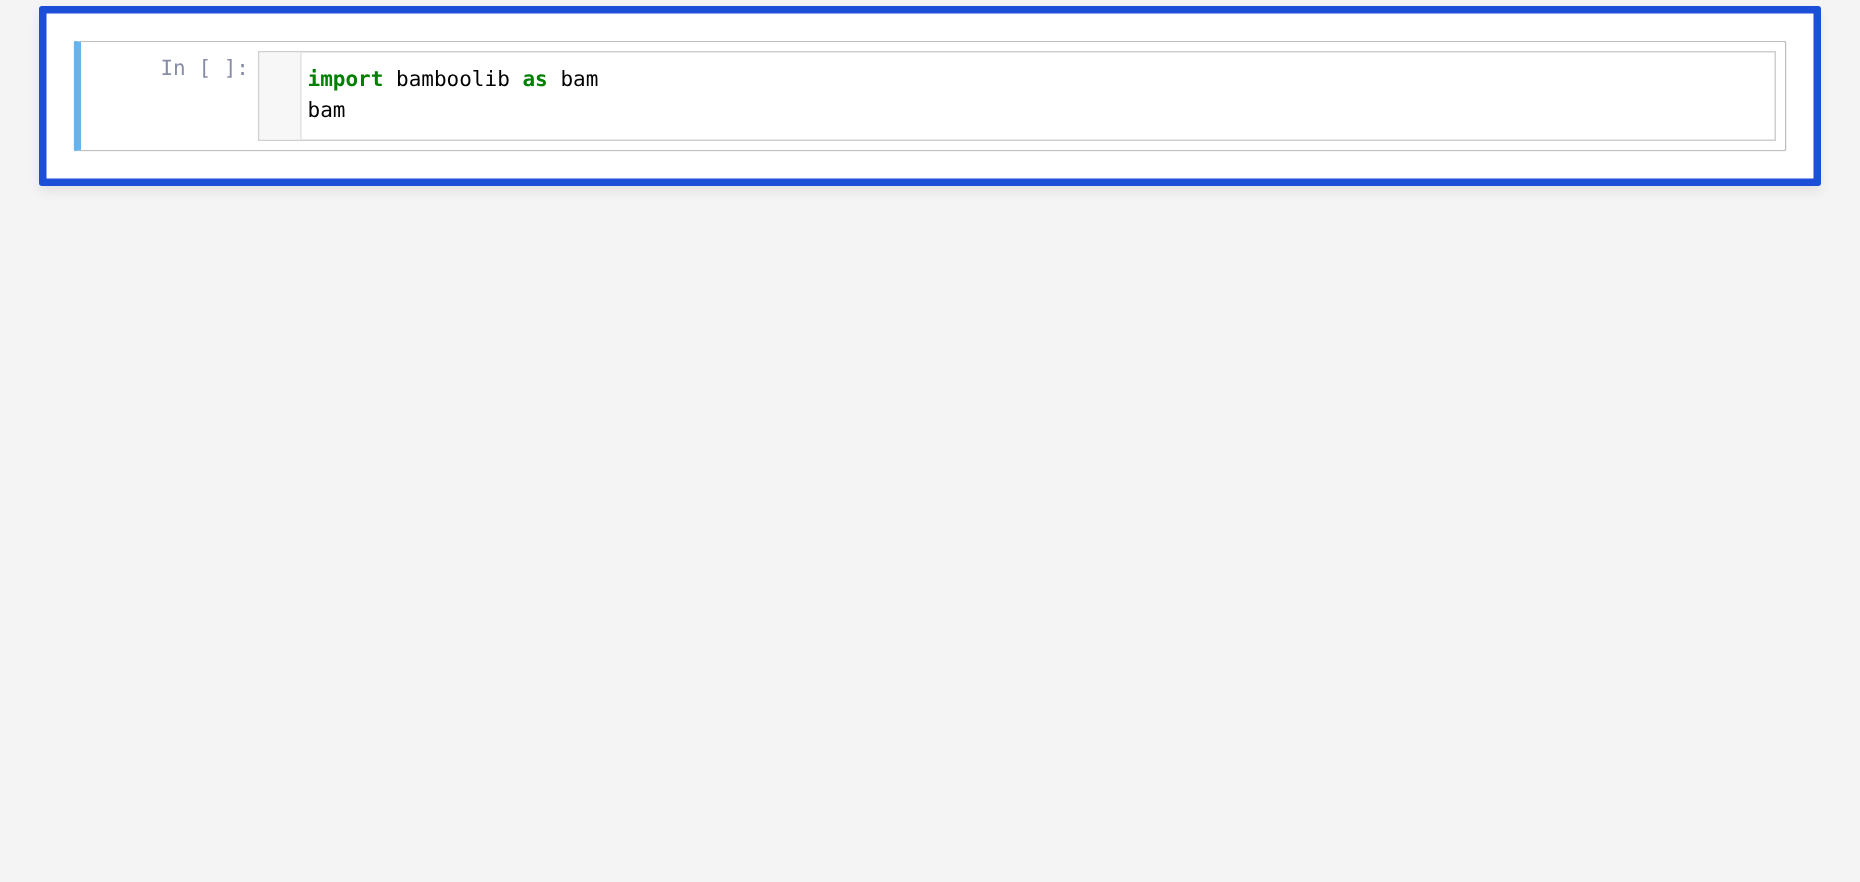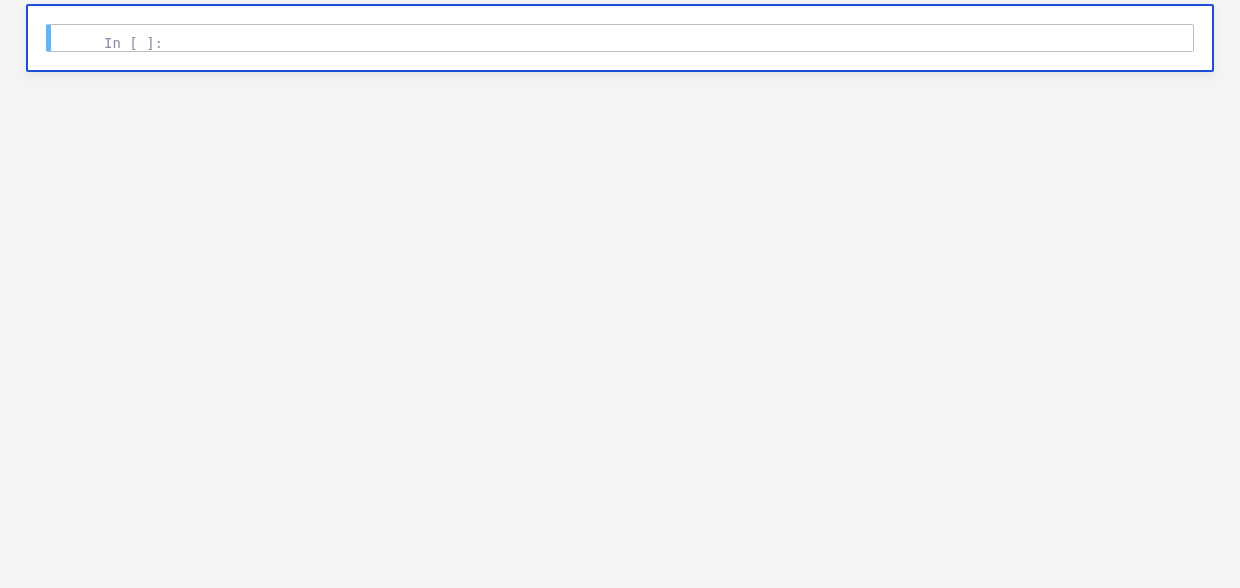--- a/index.html
+++ b/index.html
@@ -14,21 +14,21 @@
       height: 588px;
       overflow: hidden;
       padding: 4px 0 0 0;
     }
     .notebook-container {
       background: #fff;
       margin: 0 auto;
       width: 1188px;
       padding: 18px 18px 18px 18px;
       box-shadow: 0 4px 8px rgba(0,0,0,0.07);
-      border: 2px solid #1d4ed8;
+      border: 5px solid #1d4ed8;
       border-radius: 2px;
     }
     .cell {
       border: 1px solid #bfbfbf;
       border-left: 5px solid #66b3ee;
       display: flex;
       background: #fff;
       border-radius: 2px;
     }
     .input-prompt {
@@ -86,14 +86,19 @@
     }
   </style>
 </head>
 <body>
 
 <div class="notebook-container">
   <div class="cell">
     <div class="input-prompt">
       <span class="faded">In [ ]:</span>
     </div>
+    <div class="input-area">
+      <div class="gutter"></div>
+      <div class="code-content"><span class="kw">import</span><span class="nm"> bamboolib </span><span class="kw">as</span><span class="nm"> bam</span>
+<span class="nm">bam</span></div>
+    </div>
   </div>
 </div>
 
 </body></html>

